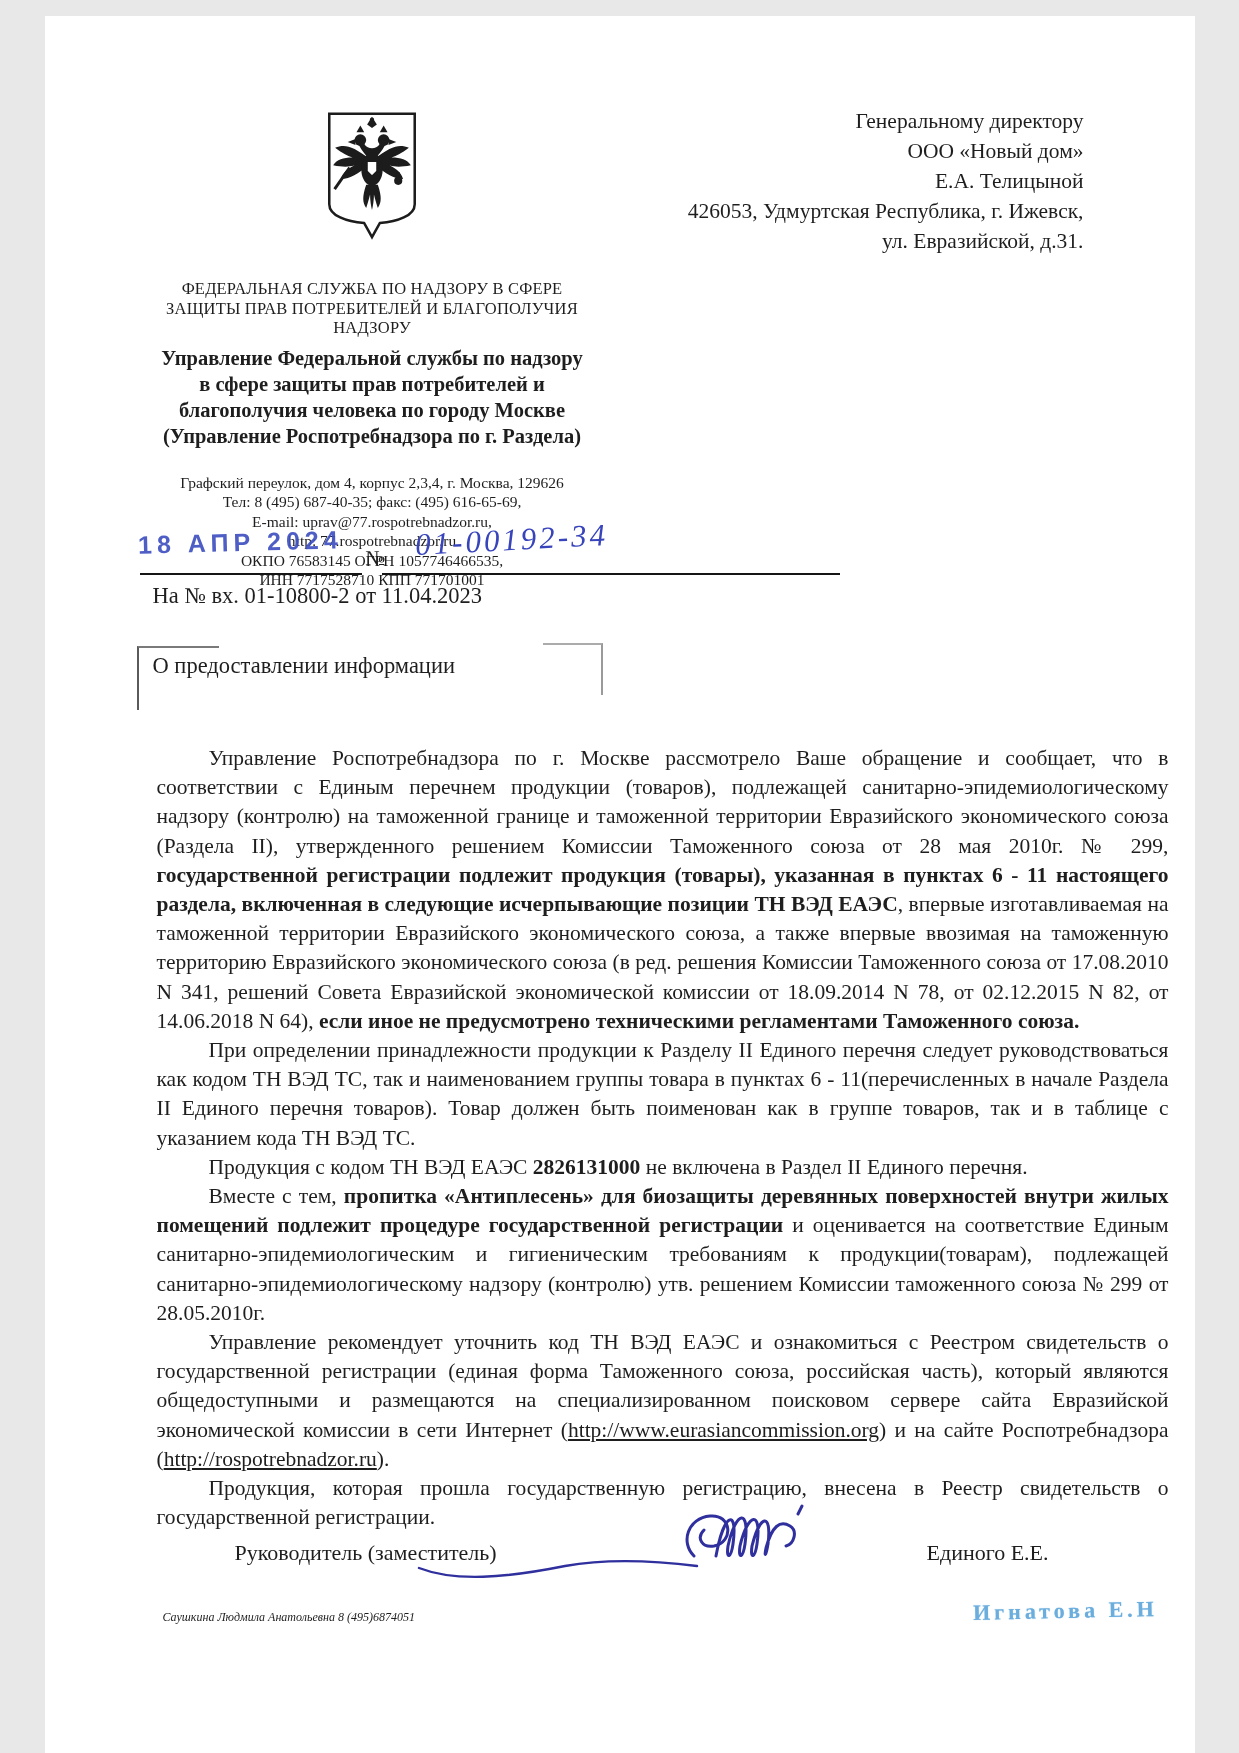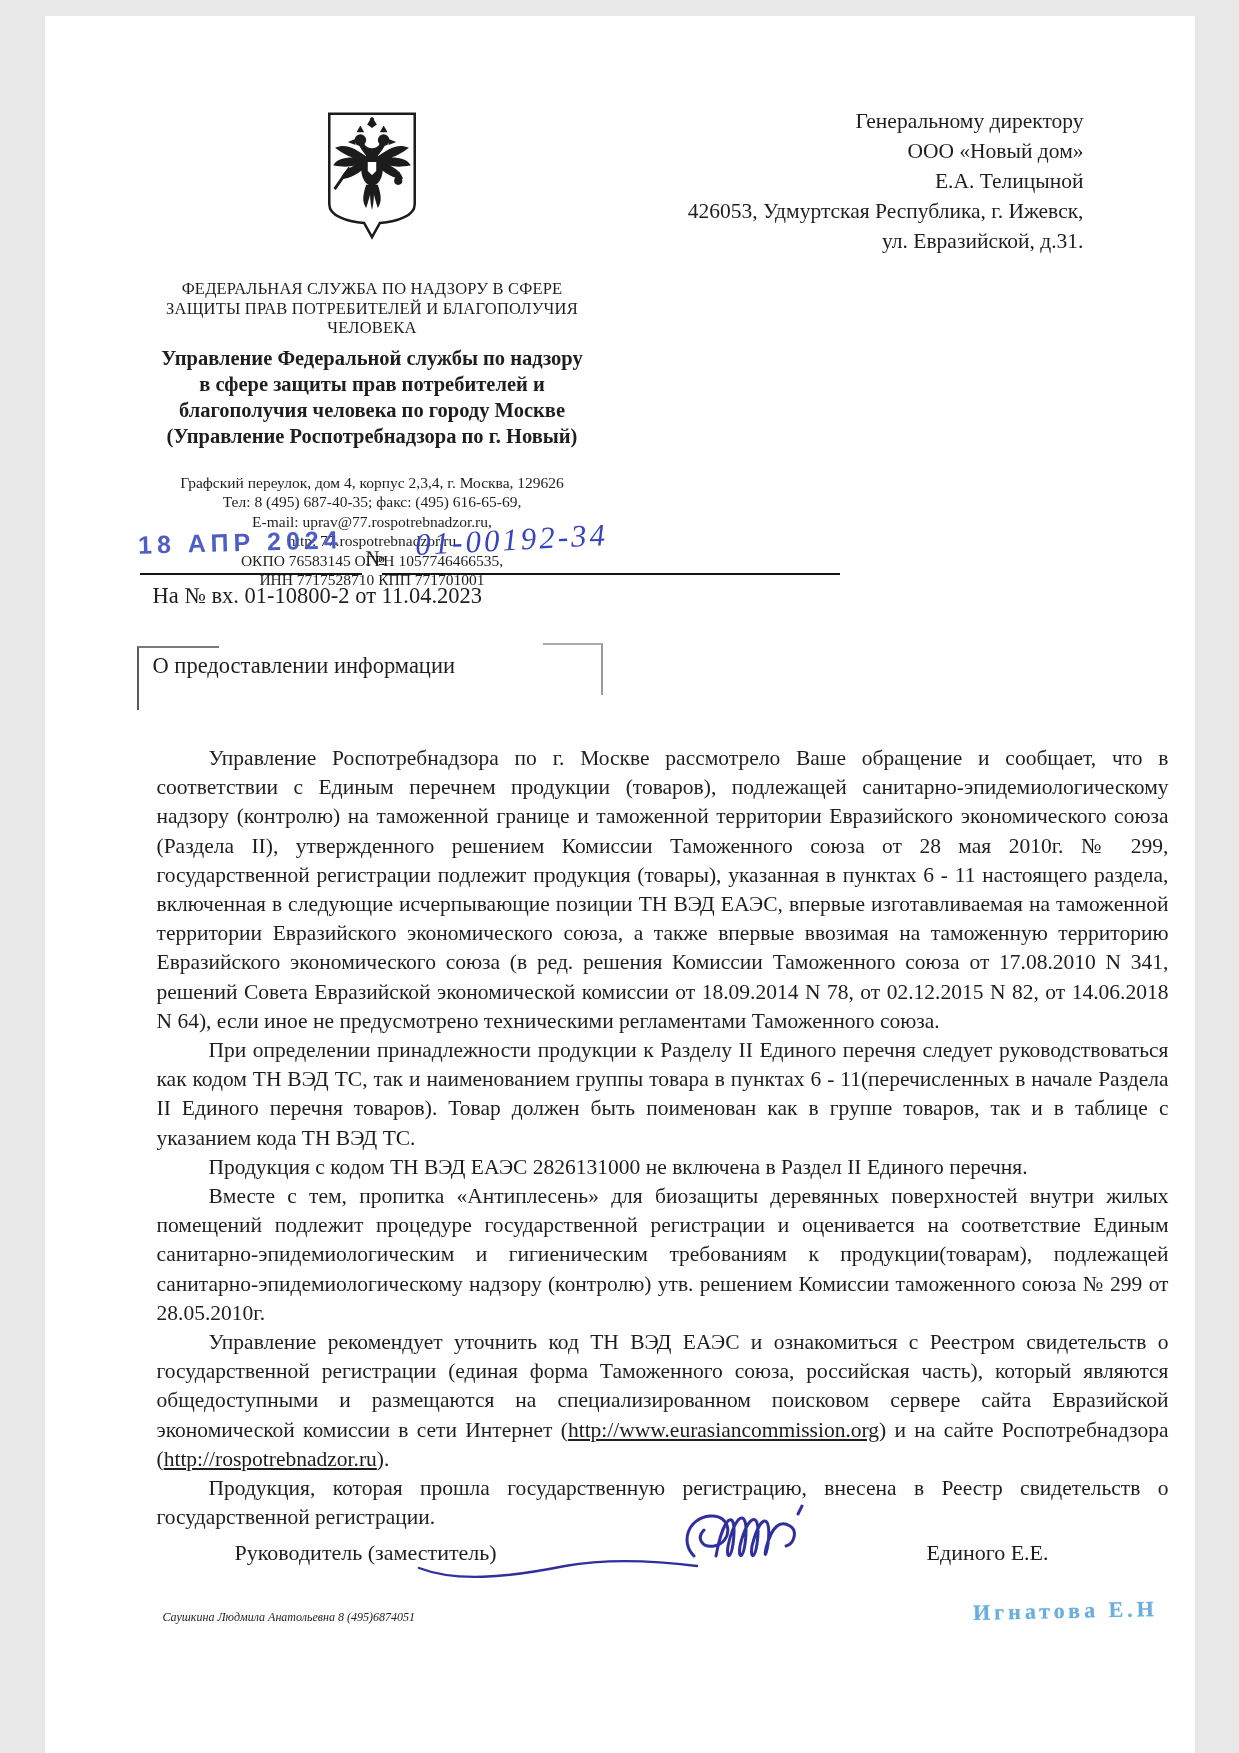--- a/index.html
+++ b/index.html
@@ -42,21 +42,21 @@
                   border-left:2px solid #5a5a5a; border-top:2px solid #7a7a7a; }
   .corner-right { position:absolute; left:498px; top:627px; width:60px; height:52px;
                   border-right:2px solid #9a9a9a; border-top:2px solid #ababab; }
   .subject { position:absolute; left:108px; top:637px; font-size:22.5px; white-space:nowrap; }
   
   .body-text {
     position:absolute; left:112px; top:728px; width:1012px;
     font-size:21.5px; line-height:29.2px; text-align:justify;
   }
   .body-text p { text-indent:52px; margin:0; }
-  .b { font-weight:normal; }
+  .b { font-weight:bold; }
   .u { text-decoration:underline; color:inherit; }
   
   .sig-title { position:absolute; left:190px; top:1524px; font-size:22px; white-space:nowrap; }
   .sig-flourish { position:absolute; left:370px; top:1542px; width:285px; height:26px; }
   .sig-scribble { position:absolute; left:635px; top:1484px; width:175px; height:76px; }
   .sig-name { position:absolute; left:882px; top:1524px; font-size:22px; white-space:nowrap; }
   .executor { position:absolute; left:118px; top:1594px; font-size:12px; white-space:nowrap;font-style:italic; }
   .stamp-name {
     position:absolute; left:928px; top:1582px;
     font-weight:bold; font-size:22px; letter-spacing:4px; color:#57a3d9;
@@ -98,27 +98,27 @@
           <rect x="18" y="58" width="3" height="27" transform="rotate(35 19.5 71)"></rect>
           <circle cx="77" cy="74" r="4.2"></circle>
           <rect x="75.5" y="65" width="3" height="6"></rect>
         </g>
         <path d="M45,54 H55 V64 L50,69 L45,64 Z" fill="#ffffff" stroke="#1c1c1c" stroke-width="1.2"></path>
       </svg>
     </span>
     <div class="svc">
       <div>ФЕДЕРАЛЬНАЯ СЛУЖБА ПО НАДЗОРУ В СФЕРЕ</div>
       <div>ЗАЩИТЫ ПРАВ ПОТРЕБИТЕЛЕЙ И БЛАГОПОЛУЧИЯ</div>
-      <div>ЧЕЛОВЕКА</div>
+      <div>НАДЗОРУ</div>
     </div>
     <div class="dept">
       <div>Управление Федеральной службы по надзору</div>
       <div>в сфере защиты прав потребителей и</div>
       <div>благополучия человека по городу Москве</div>
-      <div>(Управление Роспотребнадзора по г. Новый)</div>
+      <div>(Управление Роспотребнадзора по г. Раздела)</div>
     </div>
     <div class="contacts">
       <div>Графский переулок, дом 4, корпус 2,3,4,  г. Москва, 129626</div>
       <div>Тел: 8 (495) 687-40-35; факс: (495) 616-65-69,</div>
       <div>E-mail: uprav@77.rospotrebnadzor.ru,</div>
       <div>http: 77.rospotrebnadzor.ru</div>
       <div>ОКПО  76583145  ОГРН  1057746466535,</div>
       <div>ИНН 7717528710  КПП  771701001</div>
     </div>
   </div>

